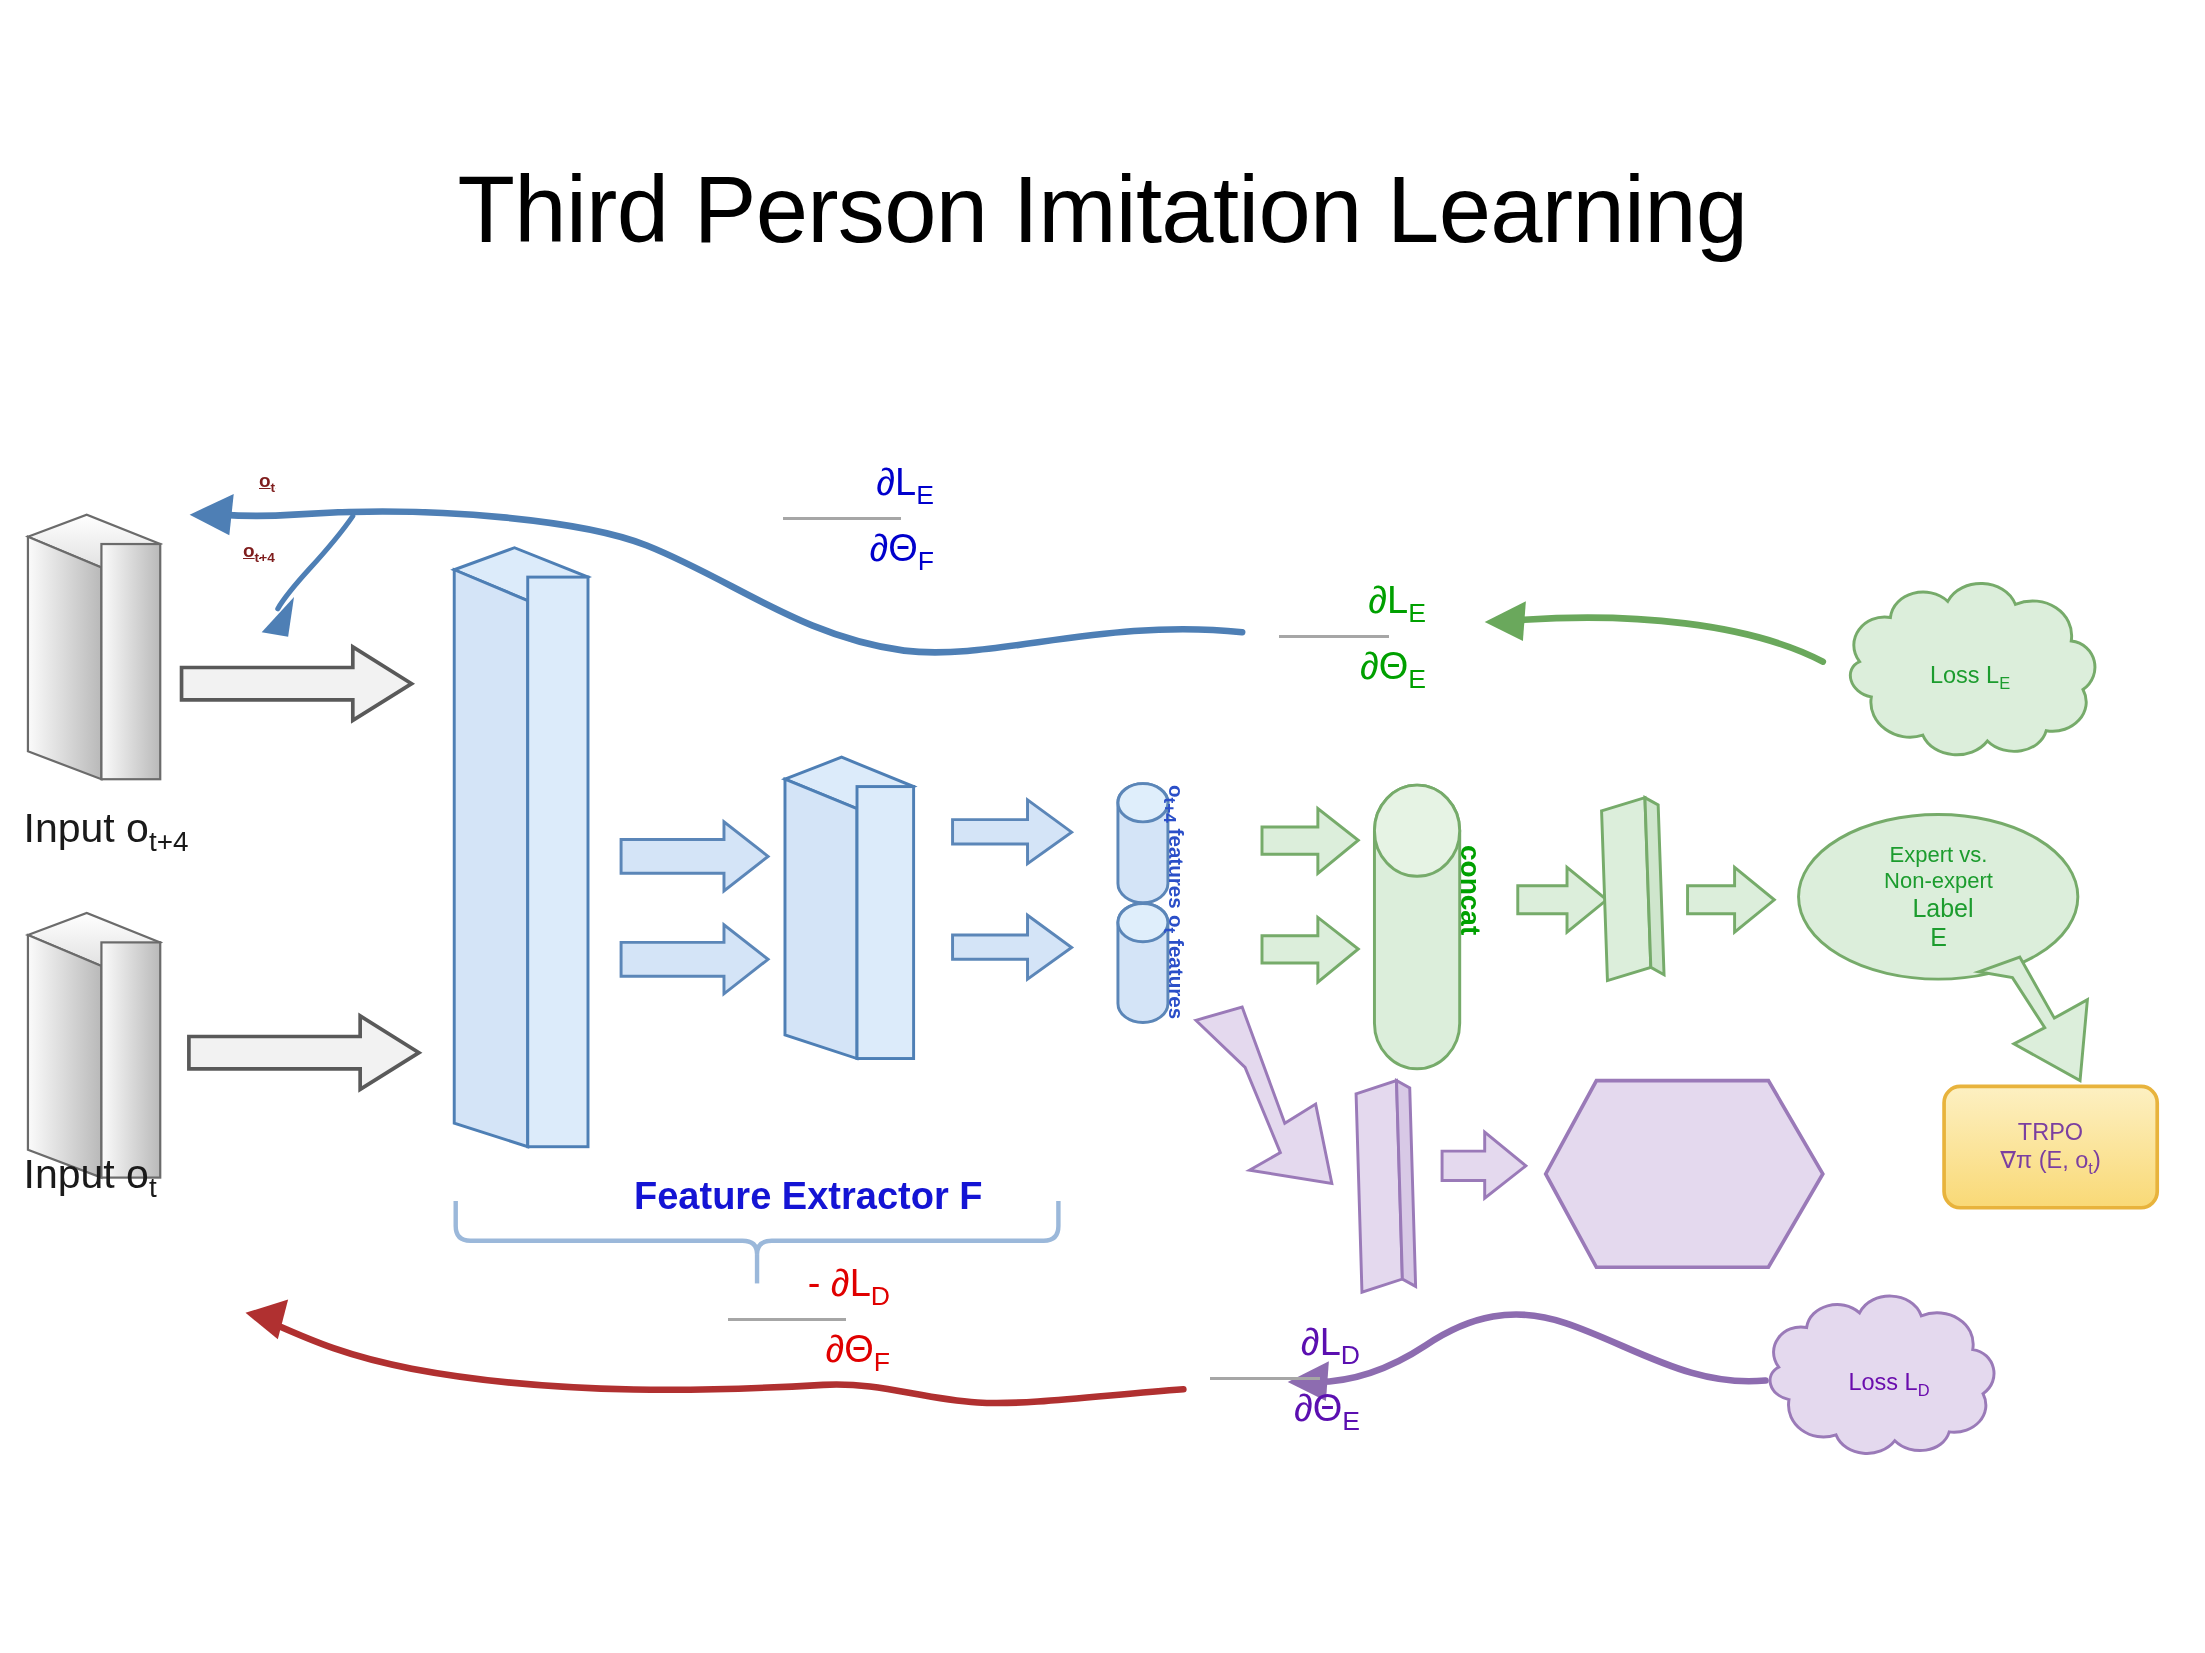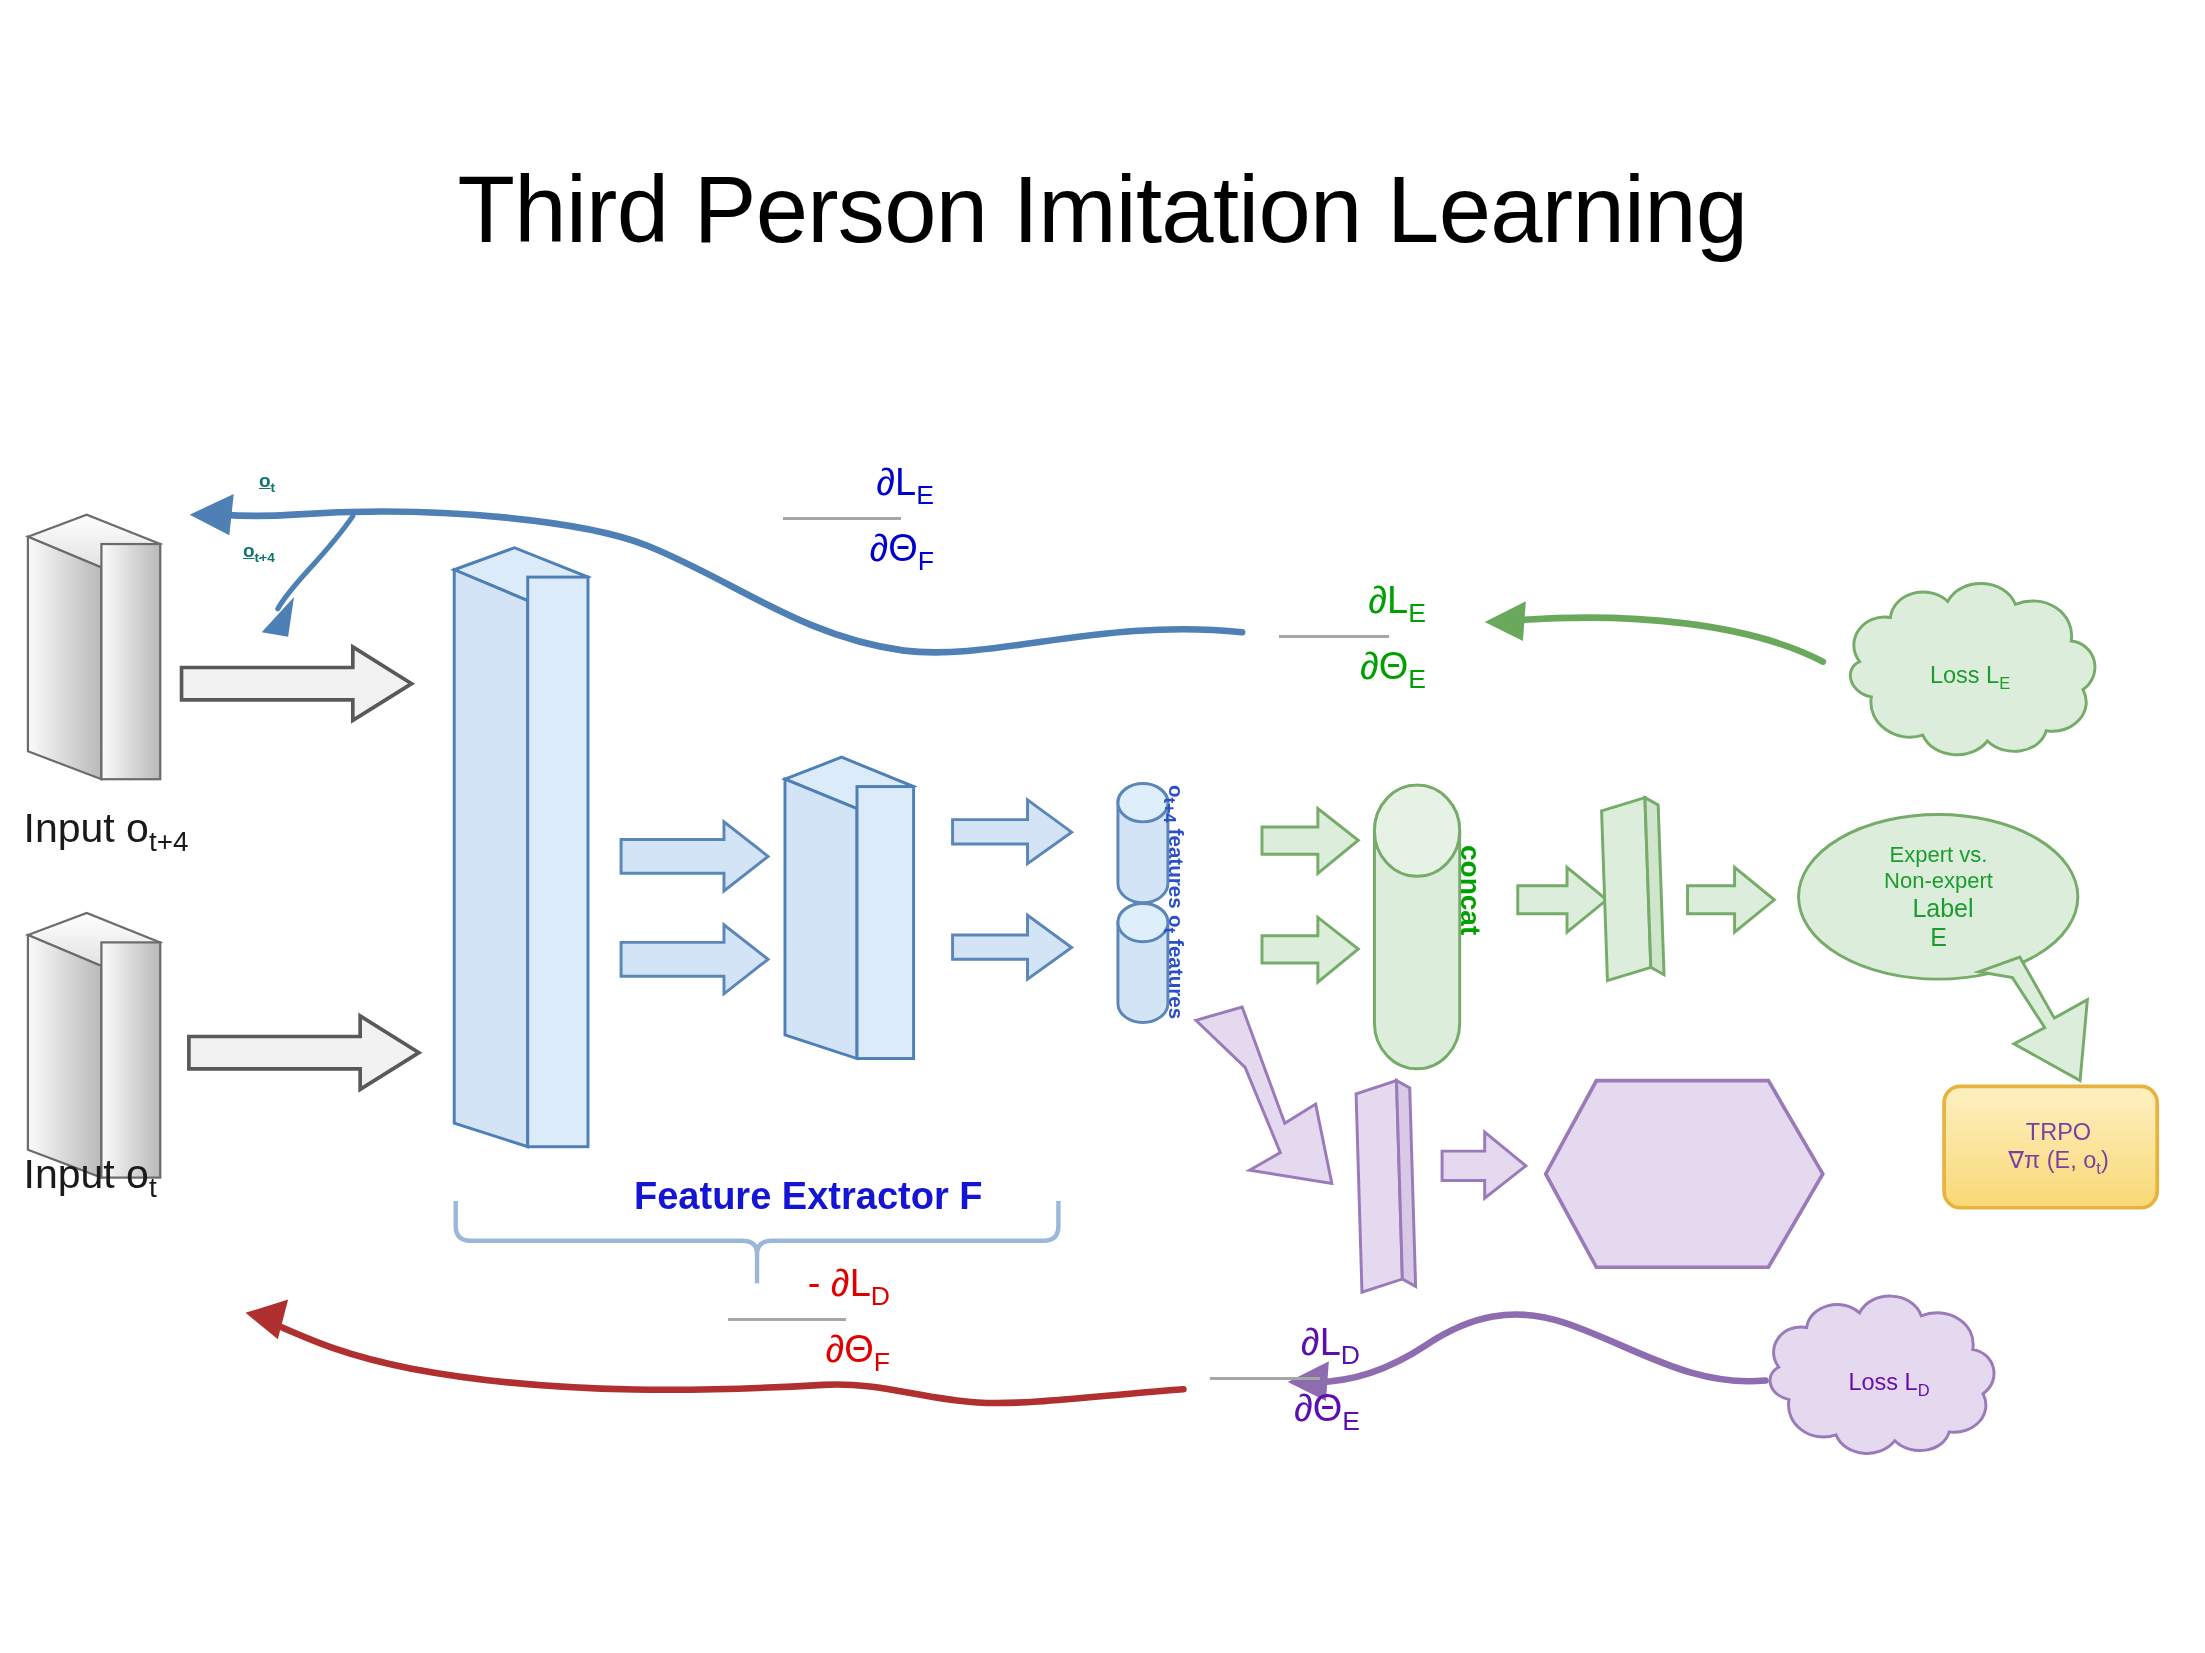--- a/index.html
+++ b/index.html
@@ -29,21 +29,21 @@
   #art{position:absolute;left:0;top:0;width:2205px;height:1654px;}
 
   
   .lbl{position:absolute;white-space:nowrap;}
   .input-label{
     font-size:41px;color:#1a1a1a;font-weight:400;
     font-family:"Liberation Sans", sans-serif;
   }
   .input-label sub{font-size:0.68em;}
   .tiny-obs{
-    font-size:19px;color:#0f766e;font-weight:700;
+    font-size:19px;color:#7f1d1d;font-weight:700;
     font-family:"Liberation Sans", sans-serif;
     text-decoration:underline;
   }
   .tiny-obs sub{font-size:0.72em;}
 
   .frac{
     position:absolute;
     text-align:right;
     font-family:"Liberation Sans", sans-serif;
     font-weight:400;
@@ -330,21 +330,21 @@
   </div>
 
   <div class="shape-text ellipse-e-text" style="left:1799px;top:842px;width:279px;">
     <div>Expert vs.</div>
     <div>Non-expert</div>
     <div style="font-size:25px;padding-left:9px;">Label</div>
     <div style="font-size:25px;">E</div>
   </div>
 
 
-  <div class="shape-text trpo-text" style="left:1944px;top:1119px;width:213px;padding-left:8px;">
+  <div class="shape-text trpo-text" style="left:1944px;top:1119px;width:213px;">
     <div>TRPO</div>
     <div>
       <span>∇π (E, o</span><sub>t</sub><span>)</span>
     </div>
   </div>
 
 </div>
 
 
 </body></html>

